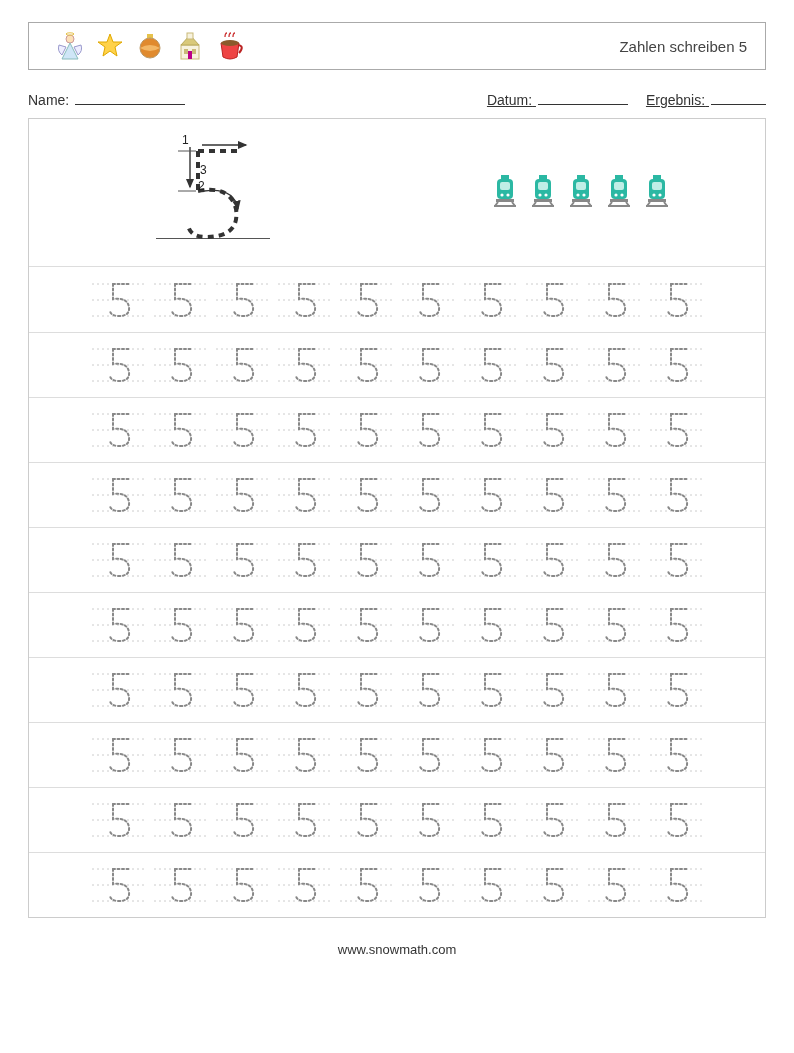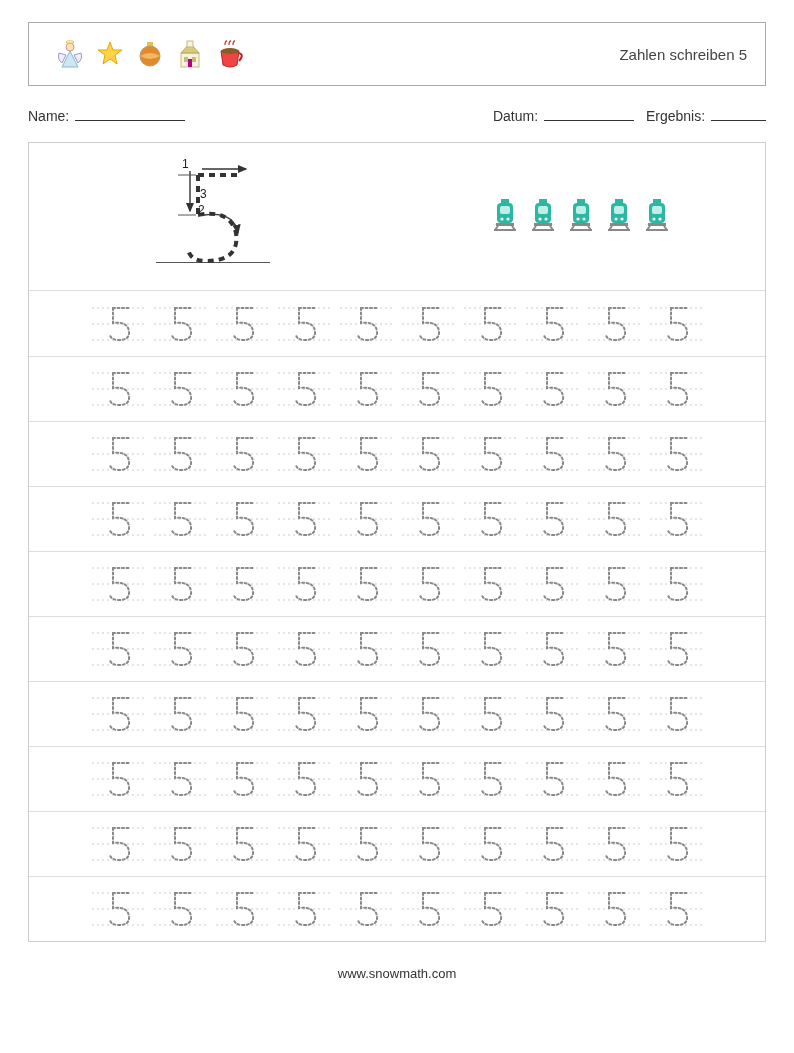--- a/index.html
+++ b/index.html
@@ -11,36 +11,36 @@
     font-family: Arial, Helvetica, sans-serif;
     font-size: 14px;
     color: #333;
     background: #fff;
   }
   .page {
     padding: 22px 28px 10px 28px;
   }
   .header-box {
     border: 1px solid #aaa;
-    height: 64px;
+    height: 48px;
     display: flex;
     align-items: center;
     padding: 4px 18px 4px 26px;
     justify-content: space-between;
   }
   .icon-row { display: flex; gap: 10px; align-items: center; }
   .hicon { width: 30px; height: 30px; display: flex; align-items: center; justify-content: center; }
   .title { font-size: 15px; color: #444; }
   .meta-row {
     display: flex;
     justify-content: space-between;
-    margin: 22px 0 18px 0;
+    margin: 22px 0 10px 0;
     font-size: 14px;
   }
-  .meta-right { display: flex; gap: 12px; }
+  .meta-right { display: flex; gap: 18px; text-decoration: underline; }
   .blank-line {
     display: inline-block;
     border-bottom: 1px solid #333;
     height: 12px;
     vertical-align: baseline;
     margin-left: 2px;
   }
   .content-box {
     border: 1px solid #ccc;
   }

